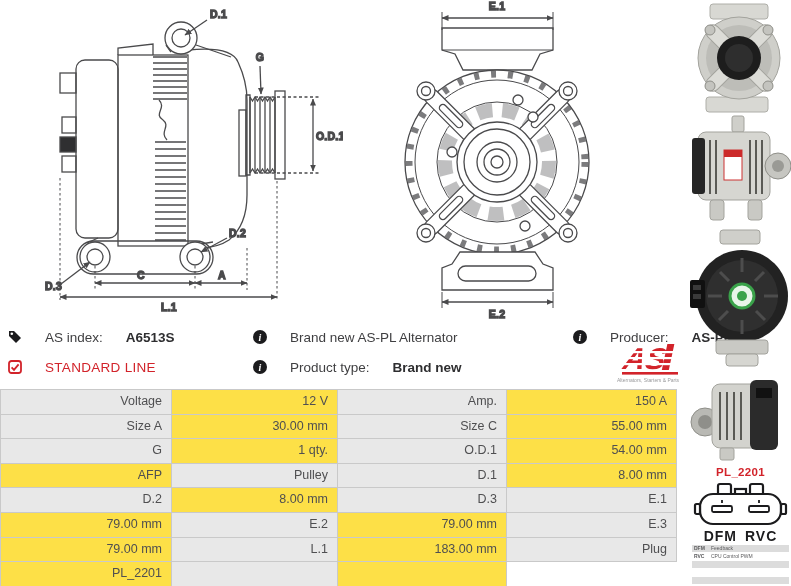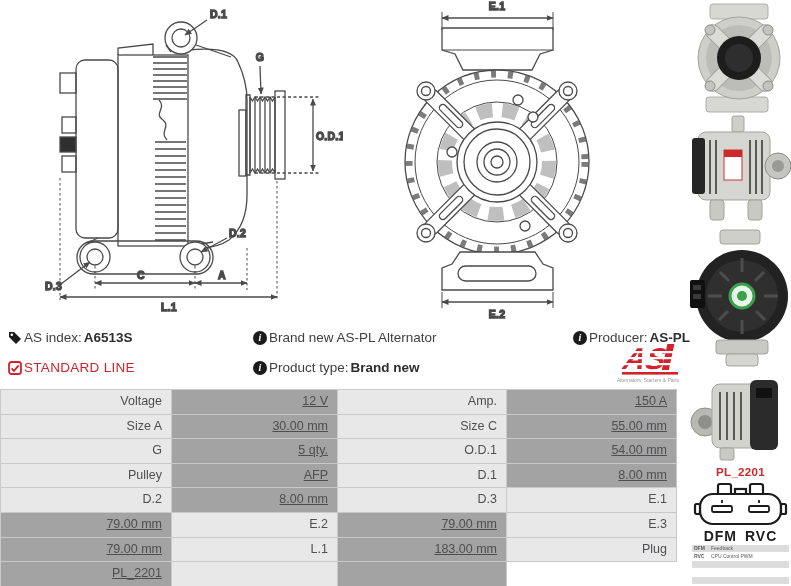--- a/index.html
+++ b/index.html
@@ -9,40 +9,40 @@
   }
   svg text{font-family:"Liberation Sans", sans-serif;}
 
   
   .drawing{position:absolute;top:0;}
   #side-drawing{left:3px;width:340px;height:325px;}
   #front-drawing{left:390px;width:220px;height:325px;}
   .dim-label{font-size:10.5px;font-weight:600;fill:#4a4a4c;letter-spacing:.2px;}
 
   
-  .info-item{position:absolute;display:flex;align-items:center;gap:2px;font-size:13.5px;color:#3f3f41;white-space:nowrap;}
+  .info-item{position:absolute;display:flex;align-items:flex-start;gap:23px;font-size:13.5px;color:#3f3f41;white-space:nowrap;}
   .info-item b{font-weight:bold;color:#2e2e30;}
   .info-icon{display:inline-flex;align-items:center;justify-content:center;width:14px;height:14px;border-radius:50%;
     background:#1b1b1d;color:#fff;font:italic bold 10px "Liberation Serif", serif;flex:0 0 auto;}
   .standard-line{color:#d2232a;font-weight:normal;letter-spacing:.3px;font-size:13.5px;}
 
   
   #aspl-logo{position:absolute;left:610px;top:341px;width:76px;height:46px;}
 
   
   #spec-table{
     position:absolute;left:0;top:389px;width:676px;
     display:grid;grid-template-columns:171px 166px 169px 170px;
     border-top:1px solid #c9c9c9;border-left:1px solid #c9c9c9;
     font-size:12.5px;color:#4f4f51;
   }
   .cell{height:23.6px;line-height:23.6px;text-align:right;padding-right:9px;
     border-right:1px solid #c9c9c9;border-bottom:1px solid #c9c9c9;overflow:hidden;}
   .cell.lab{background:#e8e8e8;}
-  .cell.val{background:#a3a3a3;text-decoration:underline;}
+  .cell.val{background:#fde047;}
 
   
   #right-col{position:absolute;left:690px;top:0;width:101px;height:586px;}
   .photo{position:absolute;left:0;width:101px;}
   #plug-code{position:absolute;left:0;top:466px;width:101px;text-align:center;
     color:#d2232a;font-weight:bold;font-size:11.5px;letter-spacing:.3px;}
   #plug-drawing{position:absolute;left:3px;top:480px;width:95px;height:48px;}
   #plug-pins{position:absolute;left:0;top:528px;width:101px;text-align:center;
     font-weight:bold;font-size:14px;color:#1c1c1e;letter-spacing:1px;}
   #plug-pins span{margin:0 4px;}
@@ -240,26 +240,26 @@
     <div class="cell val">12 V</div>
     <div class="cell lab">Amp.</div>
     <div class="cell val">150 A</div>
 
     <div class="cell lab">Size A</div>
     <div class="cell val">30.00 mm</div>
     <div class="cell lab">Size C</div>
     <div class="cell val">55.00 mm</div>
 
     <div class="cell lab">G</div>
-    <div class="cell val">5 qty.</div>
+    <div class="cell val">1 qty.</div>
     <div class="cell lab">O.D.1</div>
     <div class="cell val">54.00 mm</div>
 
+    <div class="cell val">AFP</div>
     <div class="cell lab">Pulley</div>
-    <div class="cell val">AFP</div>
     <div class="cell lab">D.1</div>
     <div class="cell val">8.00 mm</div>
 
     <div class="cell lab">D.2</div>
     <div class="cell val">8.00 mm</div>
     <div class="cell lab">D.3</div>
 
     <div class="cell lab">E.1</div>
     <div class="cell val">79.00 mm</div>
     <div class="cell lab">E.2</div>

